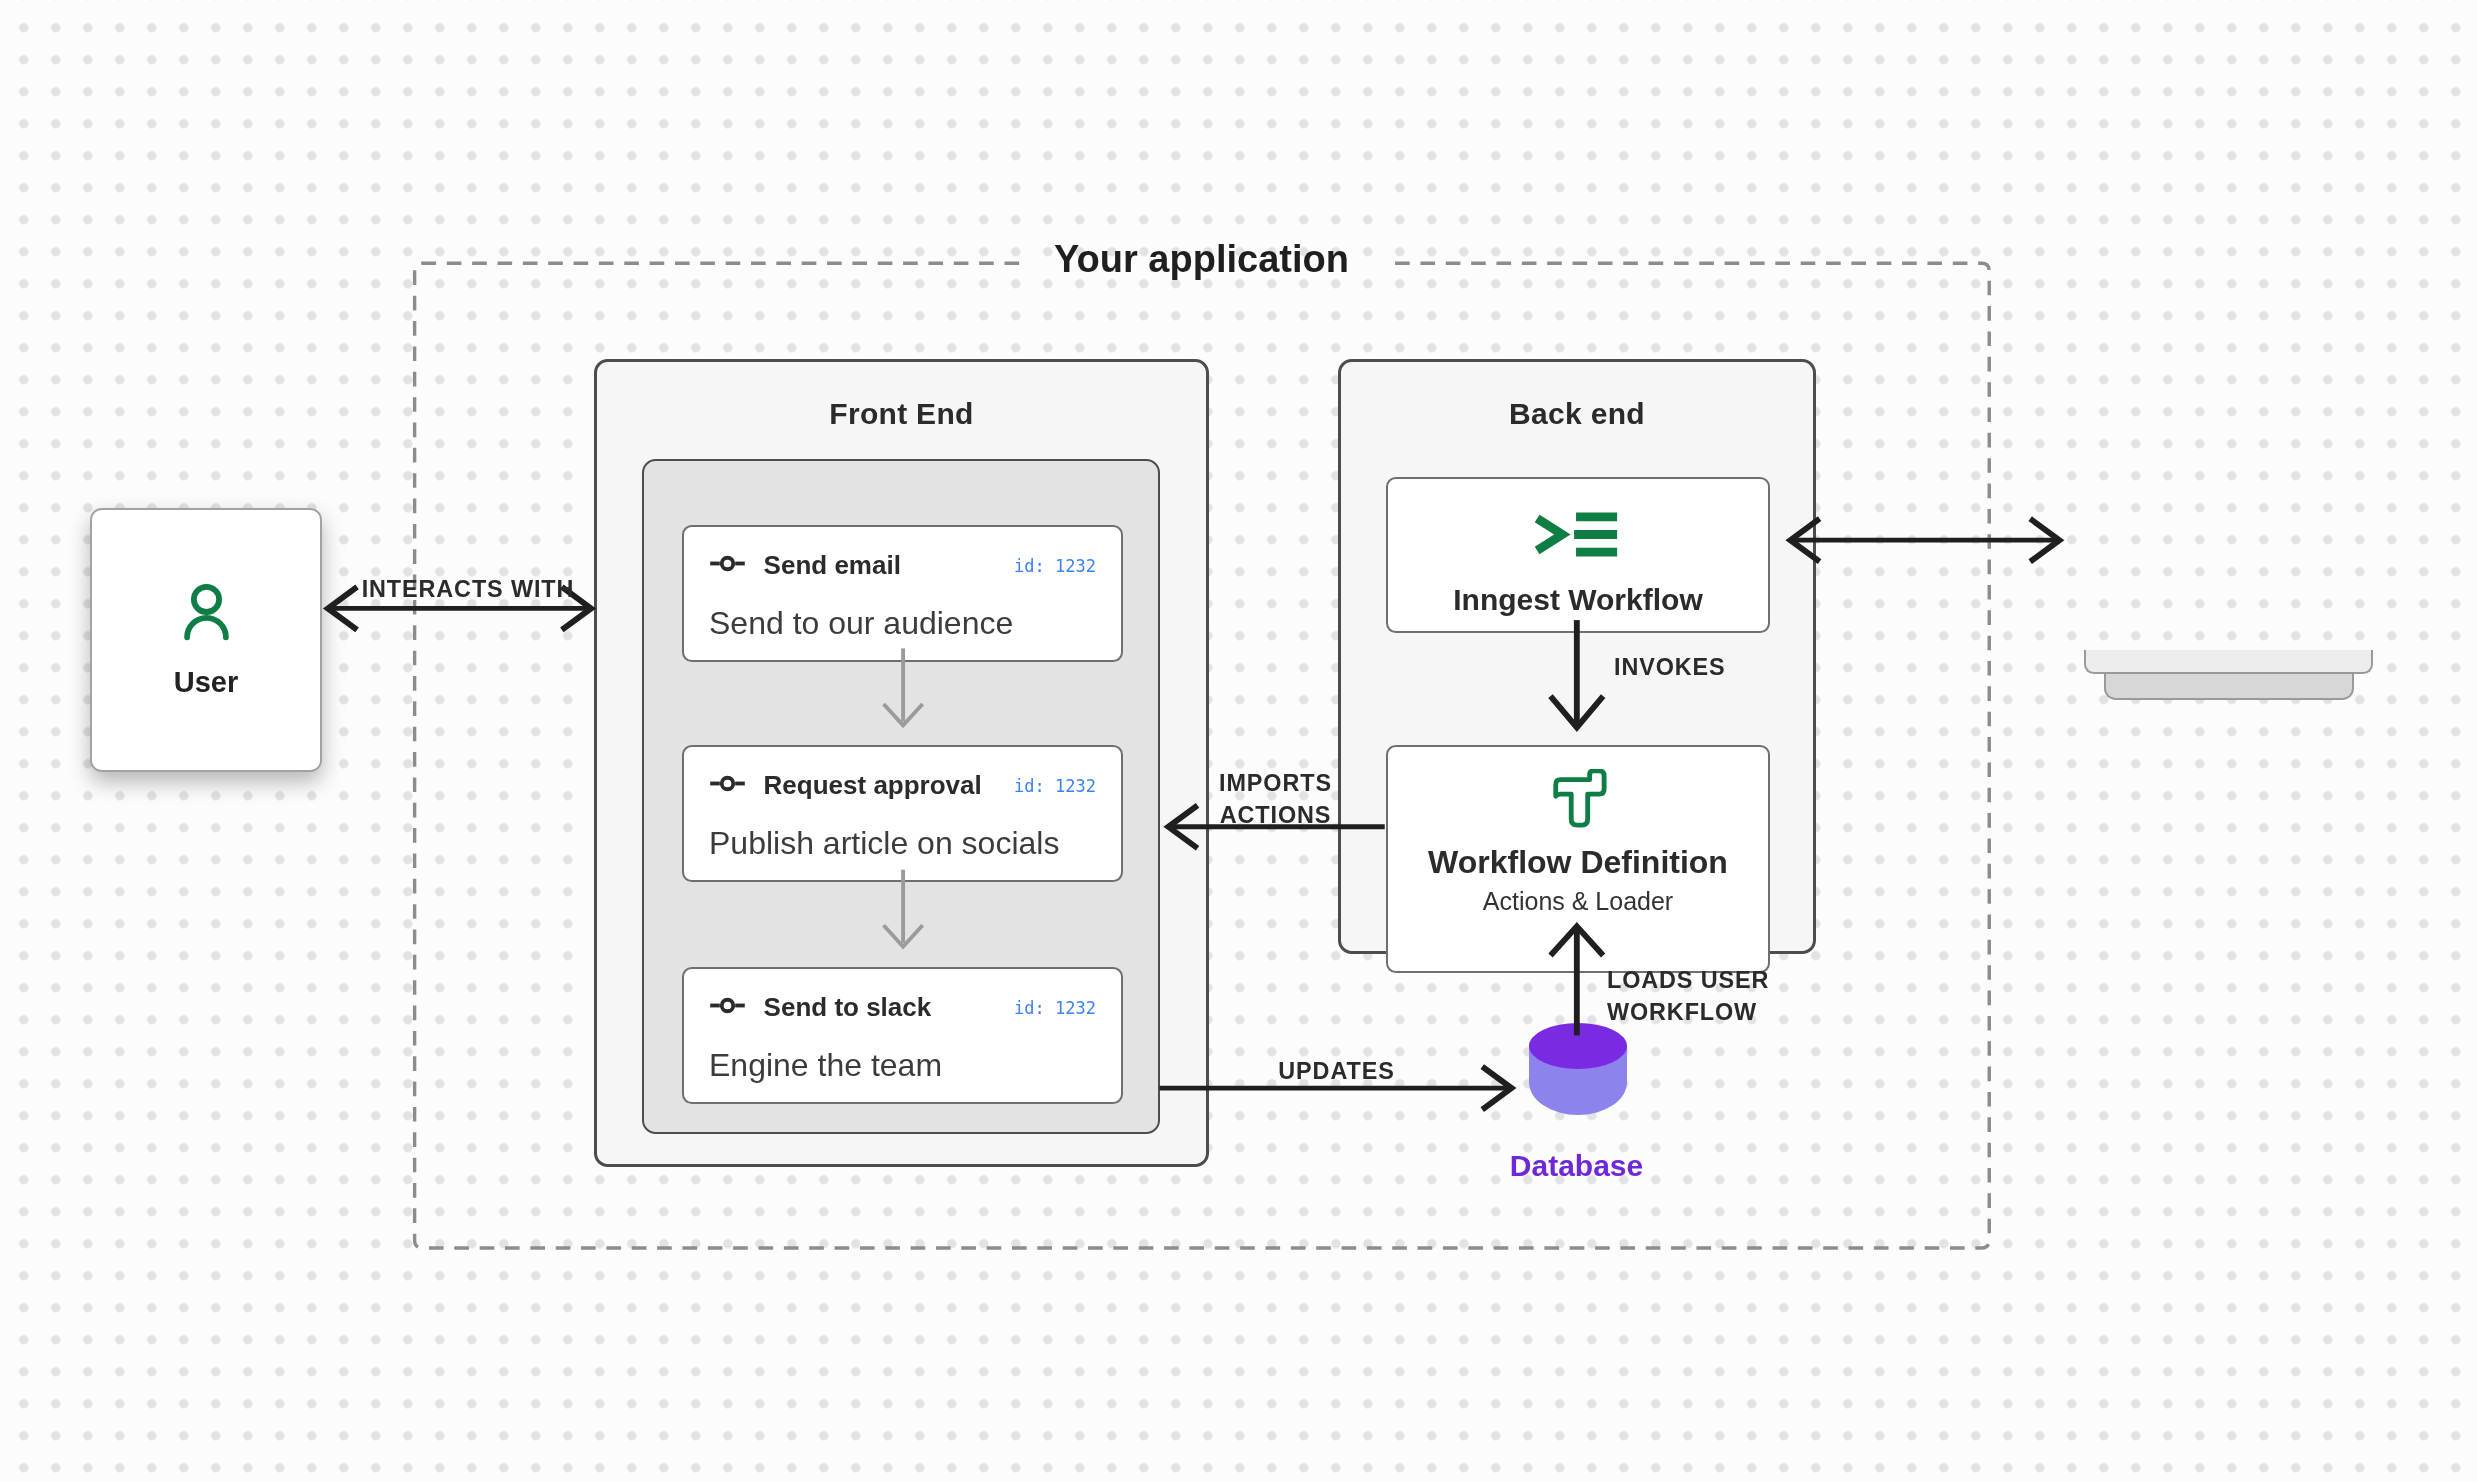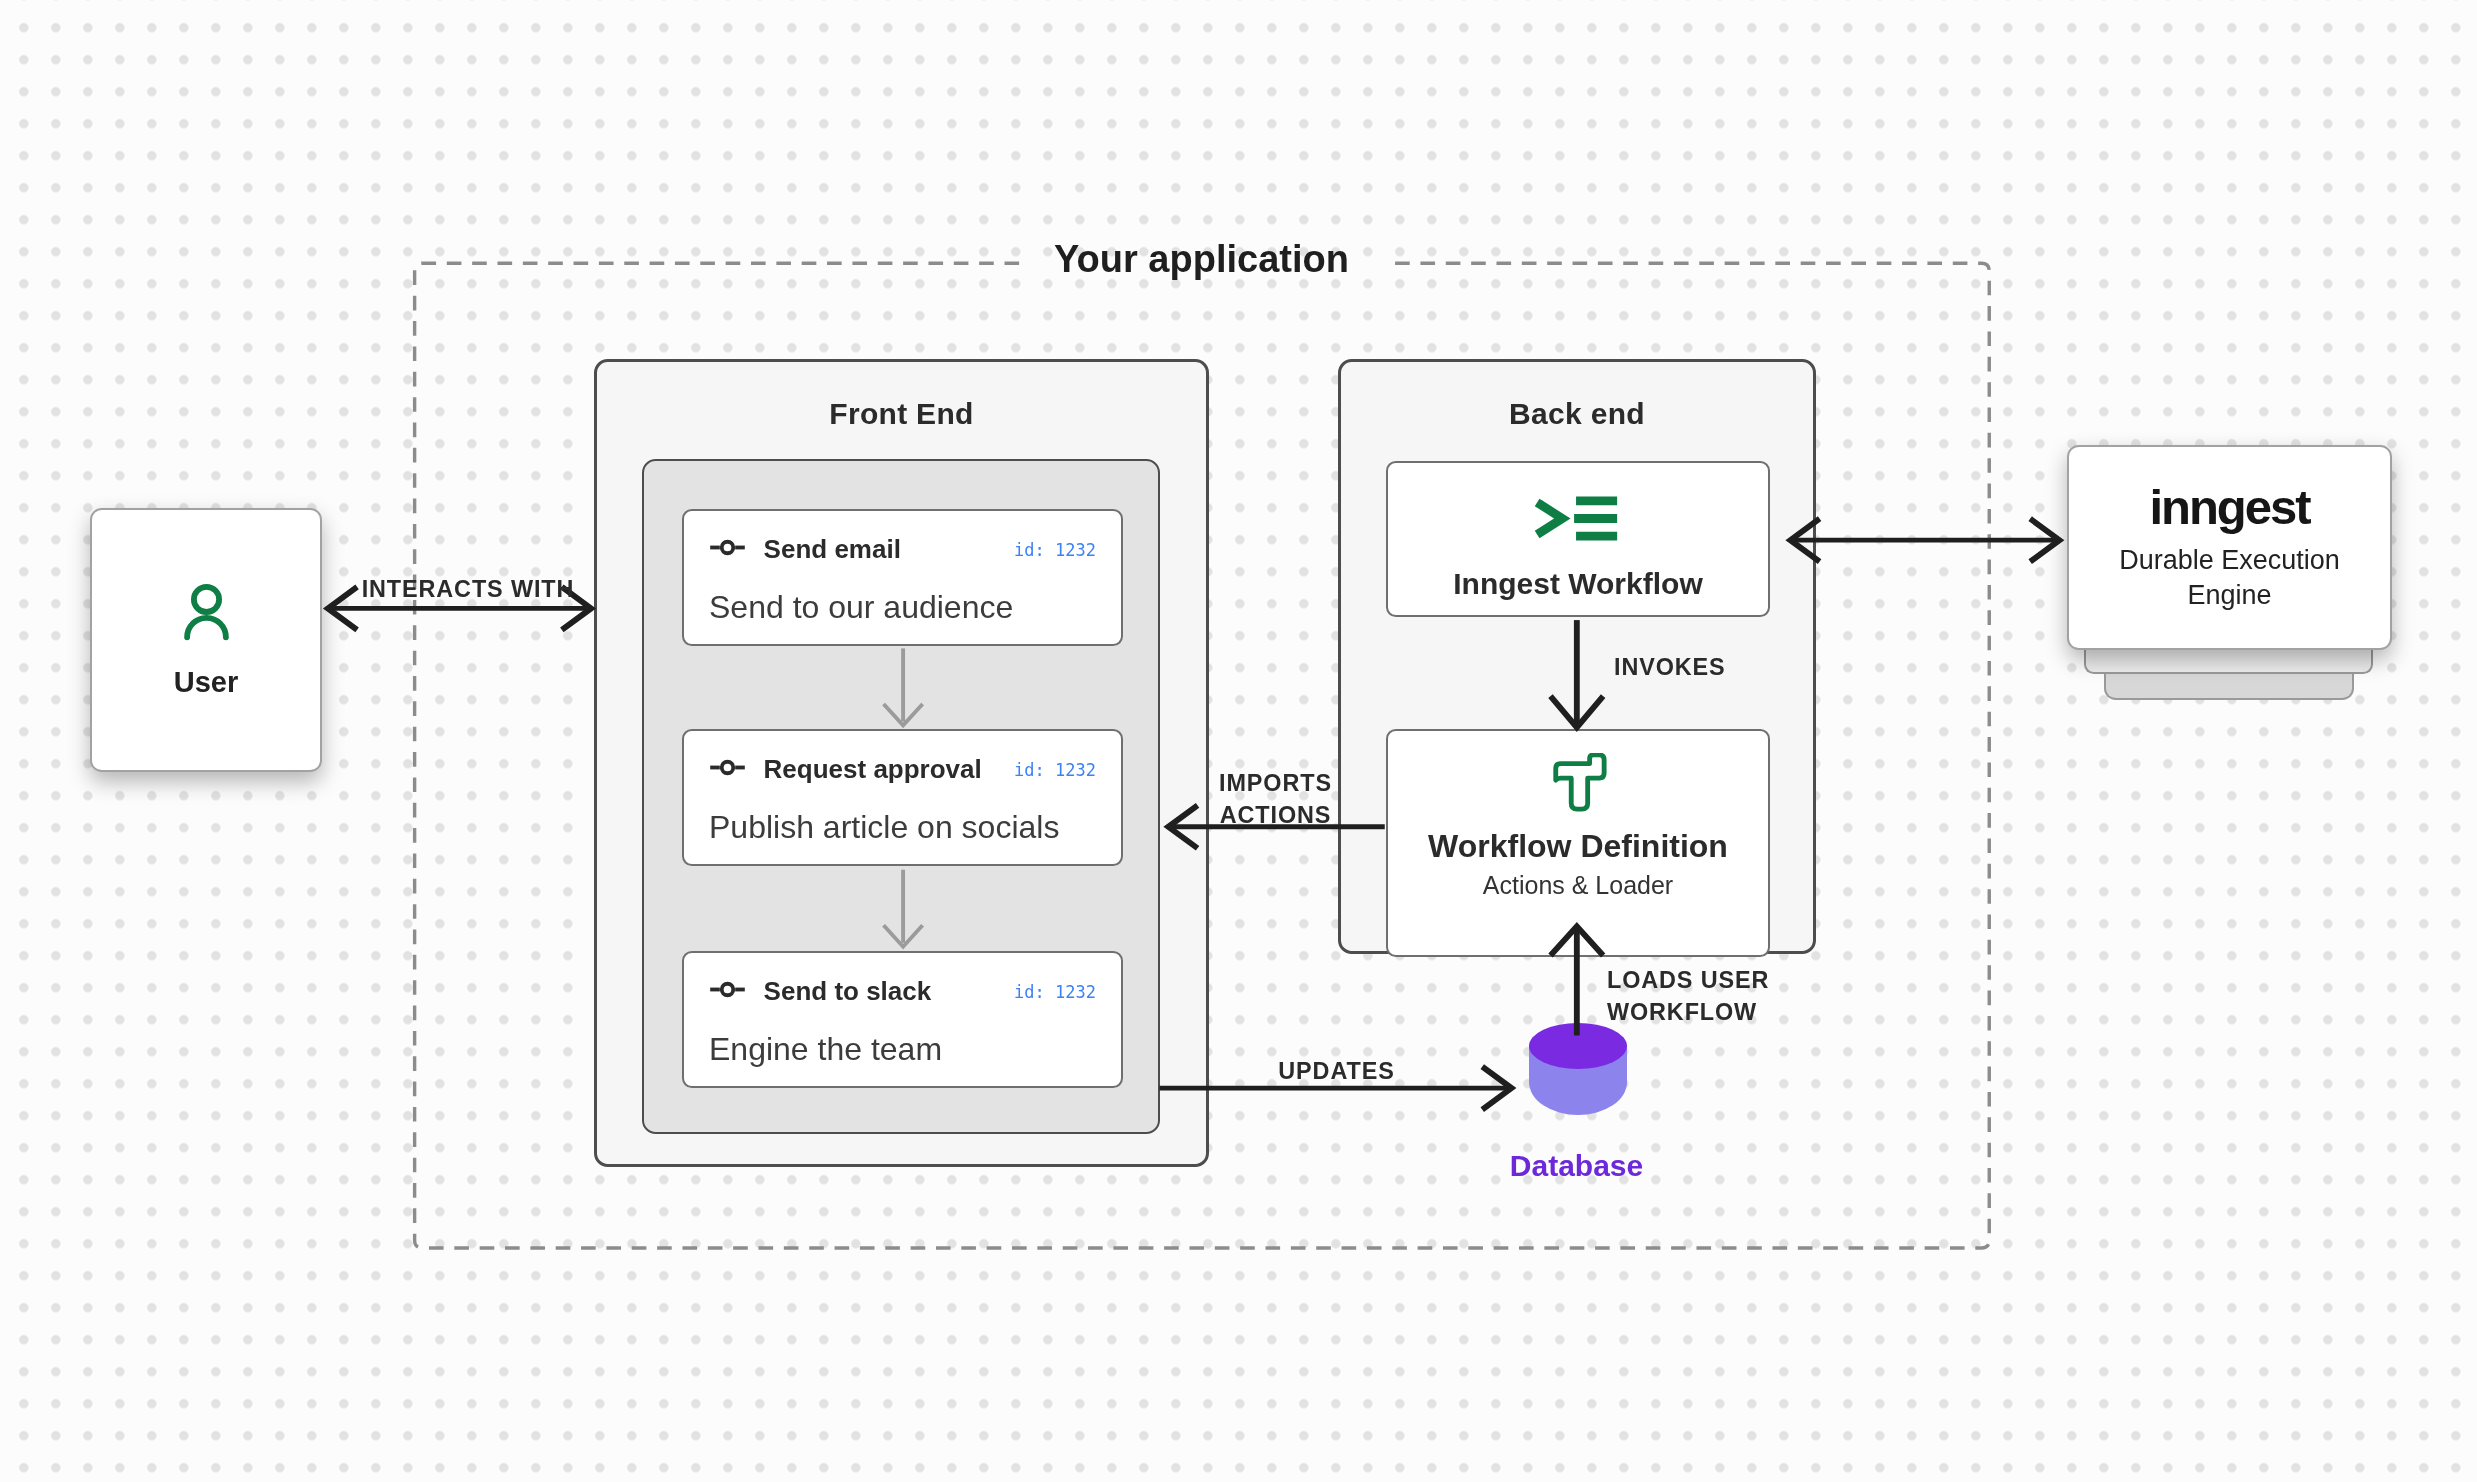--- a/index.html
+++ b/index.html
@@ -19,21 +19,21 @@
     position:absolute; background:#f6f6f6; border:3.9px solid #4d4d4d; border-radius:13.7px; z-index:2;
   }
   .bigbox .boxtitle {
     position:absolute; top:35px; left:0; right:0; text-align:center;
     font-size:30px; font-weight:600; color:#2b2b2b; letter-spacing:0.3px;
   }
   .innerbox {
     position:absolute; background:#e3e3e3; border:2.9px solid #4d4d4d; border-radius:13.7px; z-index:3;
   }
   .card {
-    position:absolute; background:#ffffff; border:2px solid #6f6f6f; border-radius:9.8px; z-index:4;
+    position:absolute; background:#ffffff; border:2px solid #6f6f6f; border-radius:9.8px; z-index:4;margin-top:16px;
   }
 
   
   .stepcard { width:441px; height:137px; padding:23.4px 25px 0 25px; }
   .steprow { display:flex; align-items:center; gap:17.6px; }
   .steptitle { font-size:26px; font-weight:700; color:#2b2b2b; }
   .stepid { margin-left:auto; font-family:"DejaVu Sans Mono", monospace; font-size:17px; color:#3b82f6; }
   .stepdesc { margin-top:23.4px; font-size:32px; font-weight:400; color:#3c3c3c; }
 
   
@@ -159,24 +159,20 @@
       </svg>
     </span>
     <div style="margin-top:11.7px; font-size:32px; font-weight:700; color:#2b2b2b;">Workflow Definition</div>
     <div style="margin-top:5.9px; font-size:25px; font-weight:400; color:#333;">Actions &amp; Loader</div>
   </div>
 
   <div class="db-body" style="left:1529px; top:1045px; width:98px; height:70px; border-radius:0 0 50% 50%/0 0 33px 33px;"></div>
   <div class="db-top" style="left:1529px; top:1023px; width:98px; height:46px;"></div>
   <div class="db-label" style="left:1479px; top:1149px; width:195px;">Database</div>
 
-  <div class="actorbox" style="left:2067px; top:445px; width:325px; height:205px;">
-    <div class="logo">inngest</div>
-    <div class="logosub">Durable Execution Engine</div>
-  </div>
   <div class="stackbar" style="left:2084px; top:650px; width:289px; height:24.4px; background:#ededed; border-radius:0 0 9.8px 9.8px;"></div>
   <div class="stackbar" style="left:2104px; top:674px; width:250px; height:26px; background:#d7d7d7; border-radius:0 0 11.7px 11.7px;"></div>
 
   <div class="edgelabel center" style="left:346px; top:573px; width:244px;">INTERACTS WITH</div>
   <div class="edgelabel" style="left:1614px; top:651px;">INVOKES</div>
   <div class="edgelabel center" style="left:1178px; top:767px; width:195px;">IMPORTS
 ACTIONS</div>
   <div class="edgelabel center" style="left:1239px; top:1055px; width:195px;">UPDATES</div>
   <div class="edgelabel" style="left:1607px; top:964px;">LOADS USER
 WORKFLOW</div>

